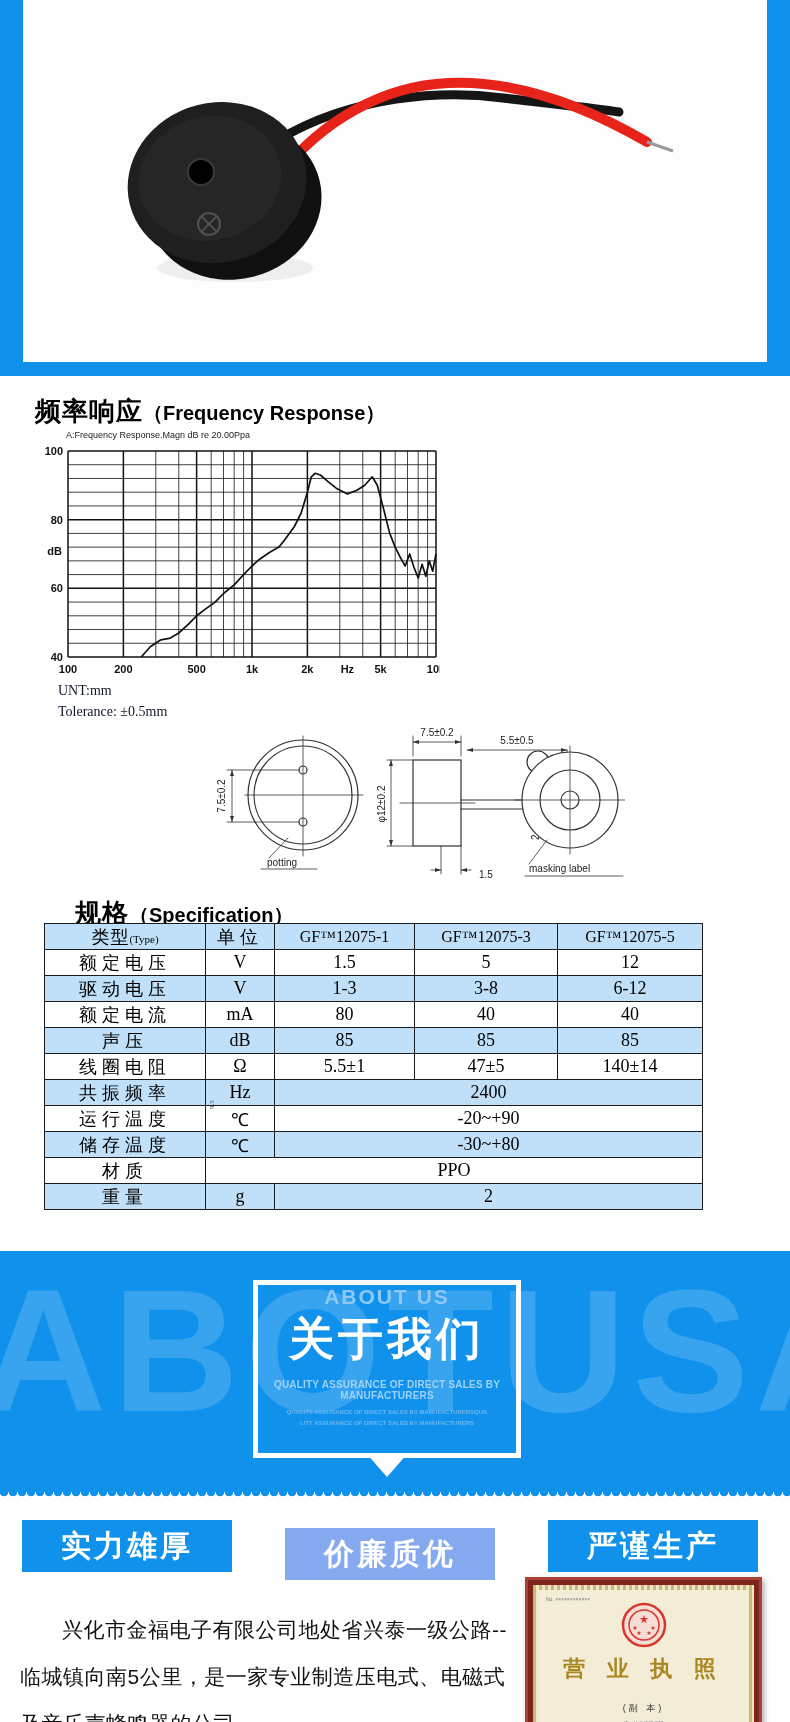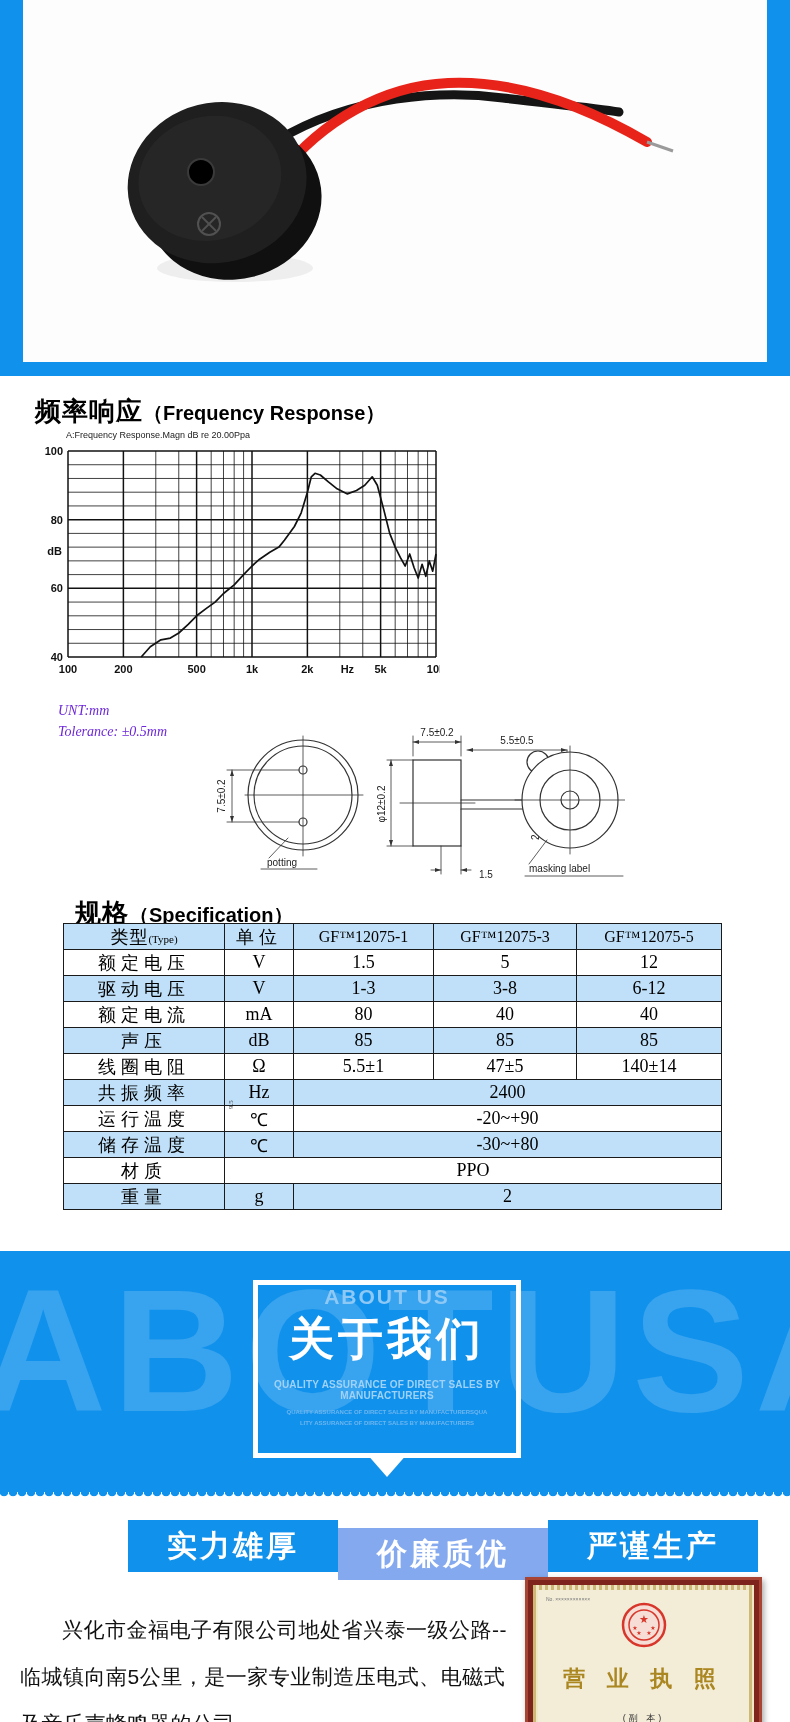--- a/index.html
+++ b/index.html
@@ -13,26 +13,26 @@
   
   .sec-head{position:absolute;left:35px;font-weight:bold;color:#000;white-space:nowrap;}
   .sec-head .zh{font-size:26px;letter-spacing:1px;}
   .sec-head .en{font-size:20px;}
 
   
   .chart-wrap{position:absolute;left:40px;top:430px;width:410px;}
   .chart-title{font-size:9px;font-weight:normal;color:#222;margin:0 0 1px 26px;}
 
   
-  .dim-notes{position:absolute;left:58px;top:700px;font-family:"Liberation Serif",serif;
-             font-size:14px;color:#6d28d9;line-height:21px;font-style:italic;}
+  .dim-notes{position:absolute;left:58px;top:680px;font-family:"Liberation Serif",serif;
+             font-size:14px;color:#0f172a;line-height:21px;}
   .dims-svg{position:absolute;left:195px;top:688px;}
 
   
-  .spec-table{position:absolute;left:63px;top:923px;border-collapse:collapse;table-layout:fixed;
+  .spec-table{position:absolute;left:44px;top:923px;border-collapse:collapse;table-layout:fixed;
               font-family:"Liberation Serif",serif;}
   .spec-table td,.spec-table th{border:1.8px solid #1a1a1a;height:25px;text-align:center;
               font-weight:normal;font-size:18px;padding:0;position:relative;}
   .spec-table tr:nth-child(odd) td,.spec-table tr:nth-child(odd) th{background:#bfe0f8;}
   .spec-table tr:nth-child(even) td{background:#fff;}
   .spec-table .lbl{letter-spacing:5px;}
   .spec-table .model{font-size:16px;}
   .spec-table .tsub{font-size:11px;letter-spacing:0;}
   .unit-note{position:absolute;left:2px;top:3px;font-size:7px;color:#444;
              transform:rotate(-90deg);transform-origin:left top;}
@@ -47,38 +47,38 @@
   .about-title{margin-top:0;font-size:45px;font-weight:bold;color:#fff;letter-spacing:4px;}
   .about-slogan{margin-top:10px;font-size:10px;font-weight:bold;color:#9fd2f6;letter-spacing:0.2px;}
   .about-sub{margin-top:6px;font-size:6px;font-weight:bold;color:#6db6ef;line-height:11px;}
   .about-tri{position:absolute;left:50%;top:168px;transform:translateX(-50%);width:0;height:0;
         border-left:21px solid transparent;border-right:21px solid transparent;border-top:24px solid #fff;}
   .scallop{position:absolute;left:0;top:1492px;width:790px;height:7px;
         background-image:radial-gradient(circle at 4px 0px,#1091ec 4px,rgba(16,145,236,0) 4.6px);
         background-size:9px 7px;background-repeat:repeat-x;}
 
   
-  .features{position:absolute;left:22px;top:1520px;width:736px;display:flex;justify-content:flex-end;}
+  .features{position:absolute;left:22px;top:1520px;width:736px;display:flex;justify-content:space-between;}
   .feature{width:210px;height:52px;background:#1091ec;color:#fff;font-size:30px;font-weight:bold;
         letter-spacing:3px;display:flex;align-items:center;justify-content:center;}
   .feature.alt{background:#84a9ee;margin-top:8px;}
 
   
   .intro{position:absolute;left:20px;top:1585px;width:500px;font-size:21px;line-height:47px;
         color:#111;text-indent:2em;letter-spacing:0.5px;}
 
   
   .cert{position:absolute;left:525px;top:1577px;width:237px;height:170px;background:#7e241d;
         padding:8px;box-sizing:border-box;box-shadow:inset 0 0 0 3px #a84434,2px 3px 6px rgba(0,0,0,0.35);}
   .cert-paper{width:100%;height:100%;background:repeating-linear-gradient(90deg,#cdb877 0 3px,#efe6c6 3px 6px);
         padding:5px;box-sizing:border-box;}
   .cert-inner{width:100%;height:100%;background:#f3edd8;text-align:center;overflow:hidden;position:relative;}
   .cert-serial{position:absolute;left:8px;top:6px;font-size:5px;color:#777;}
   .cert-emblem{margin:12px auto 0;}
-  .cert-title{font-size:22px;font-weight:bold;color:#ab8722;letter-spacing:8px;margin-top:12px;
+  .cert-title{font-size:22px;font-weight:bold;color:#ab8722;letter-spacing:8px;margin-top:2px;
         font-family:"Liberation Serif",serif;}
   .cert-sub{font-size:9px;color:#333;margin-top:18px;letter-spacing:3px;}
   .cert-code{font-size:5px;color:#666;margin-top:5px;}
   .cert-row{font-size:6px;color:#444;text-align:left;margin:3px 0 0 18px;}
 </style>
 </head>
 <body>
 
 <div id="page">
 

